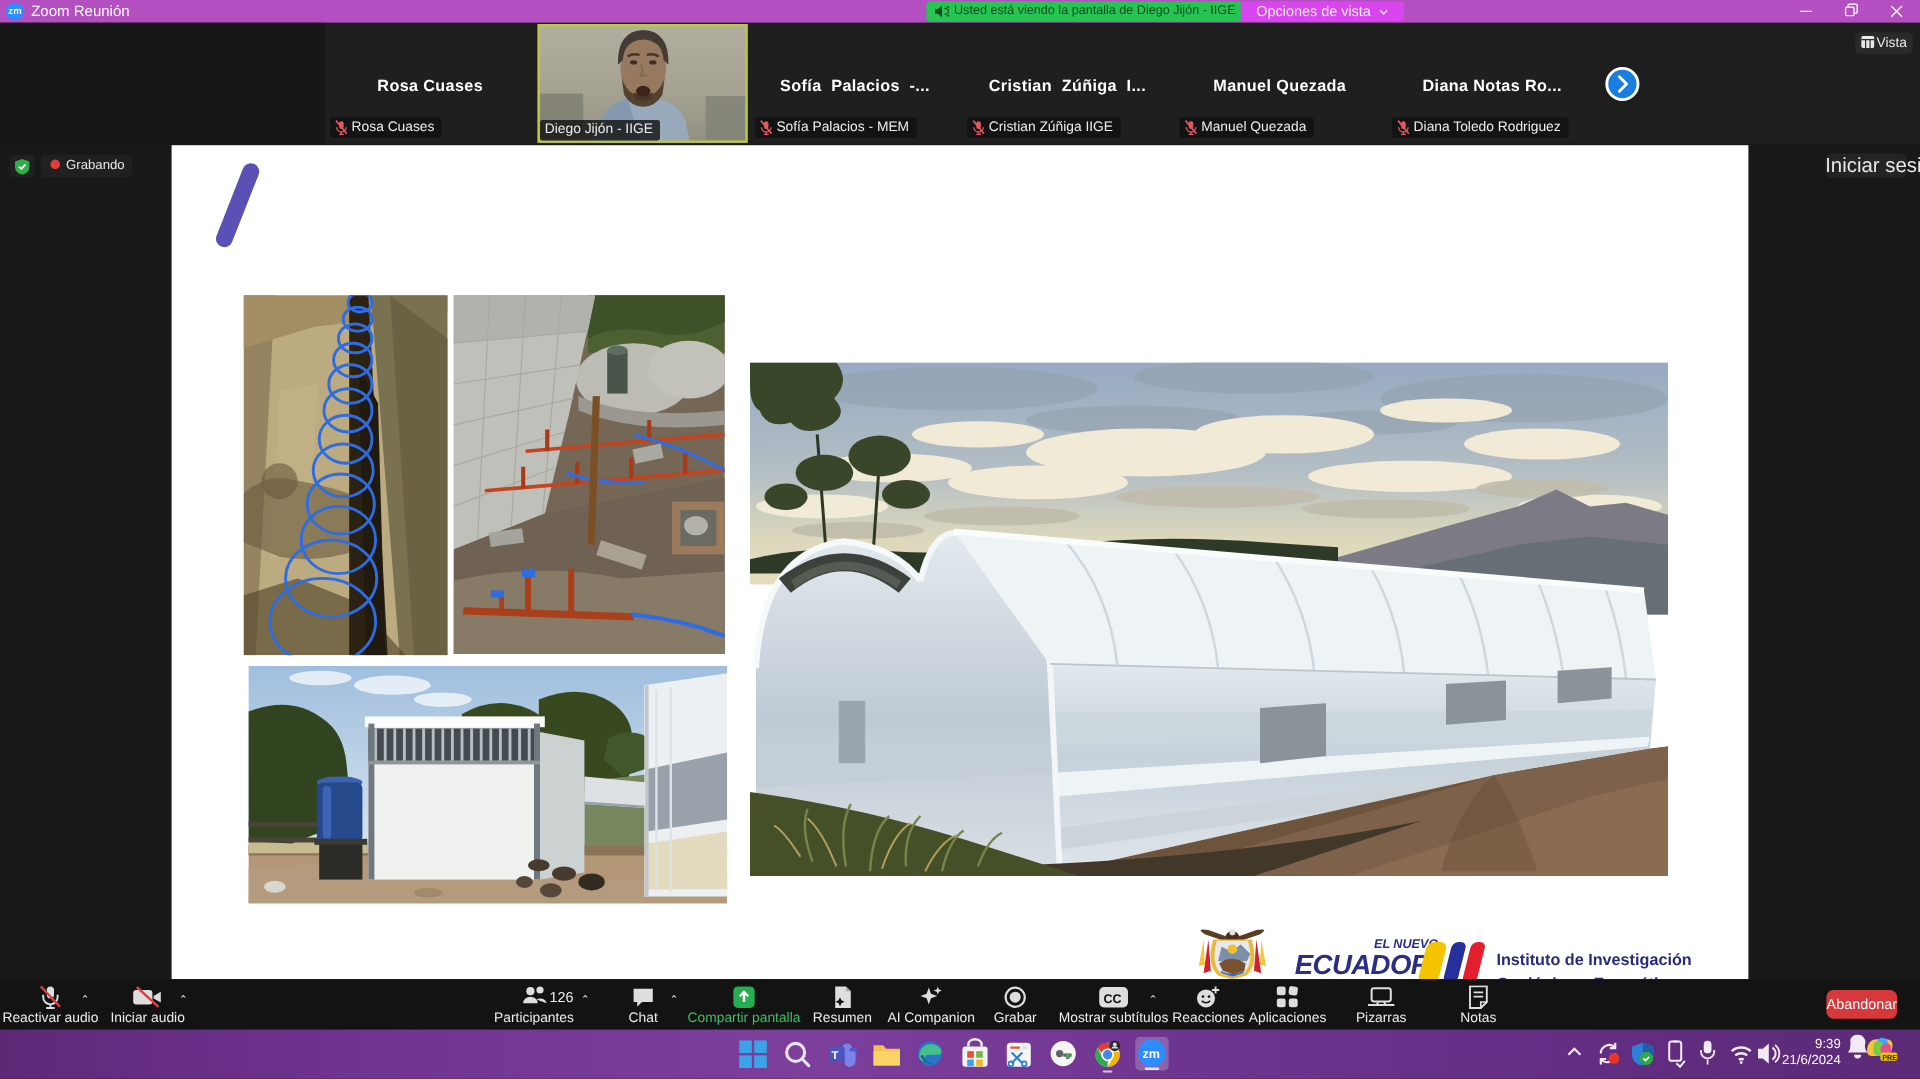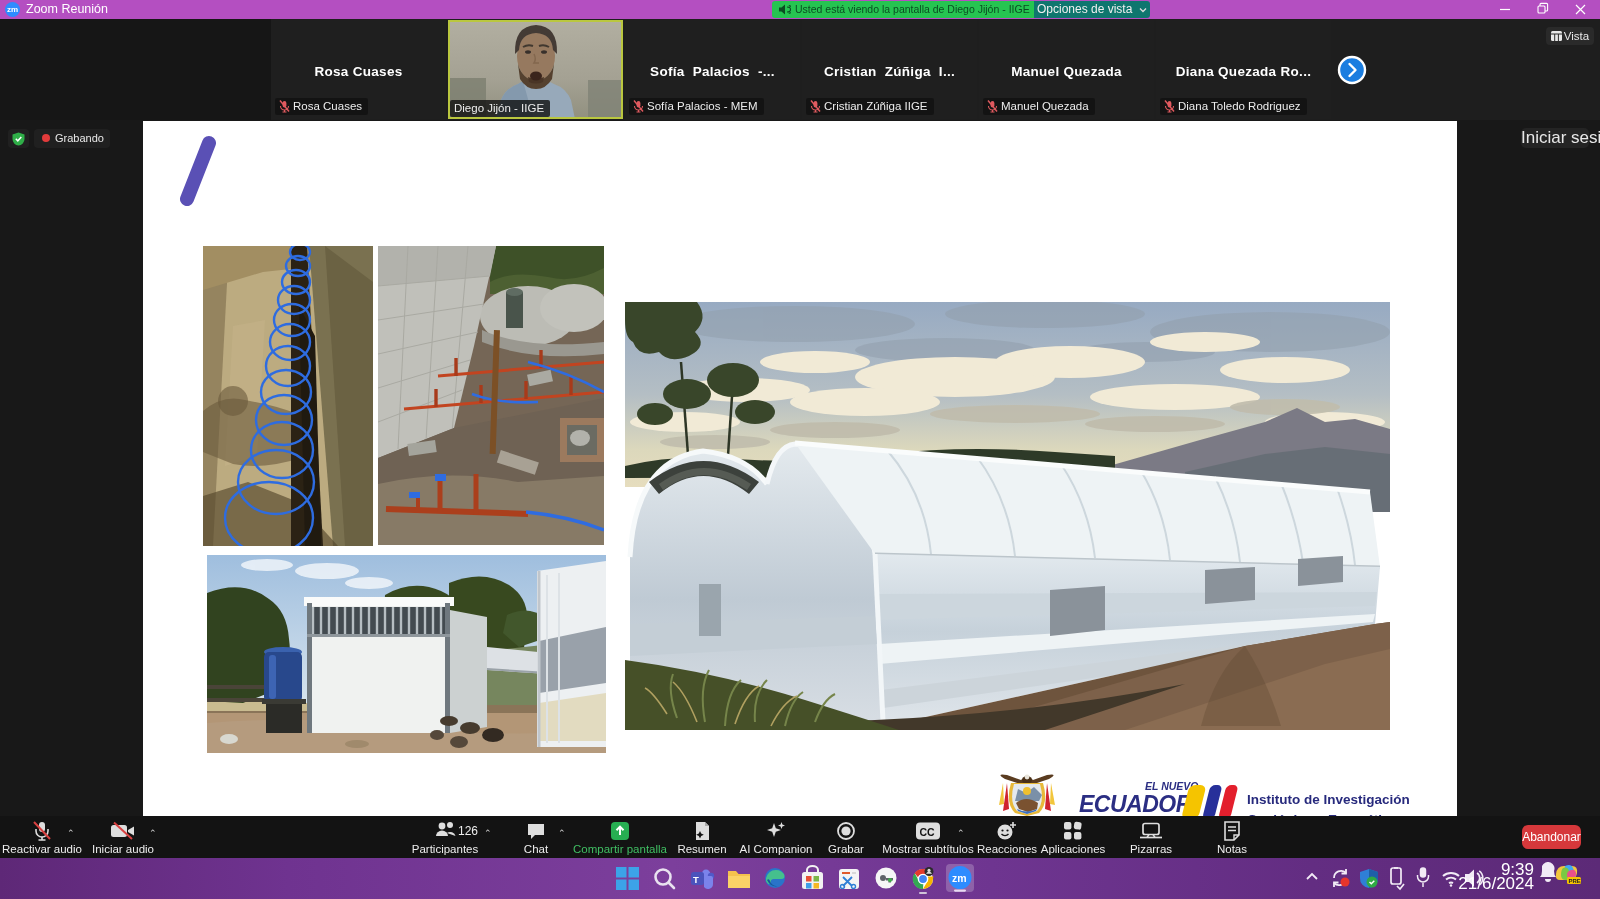--- a/index.html
+++ b/index.html
@@ -5,21 +5,21 @@
   html,body{margin:0;padding:0;width:1600px;height:899px;overflow:hidden;background:#181818;
     font-family:"Liberation Sans",sans-serif;-webkit-font-smoothing:antialiased;}
   .abs{position:absolute;}
   
   #titlebar{left:0;top:0;width:1600px;height:19px;background:#b44fc1;}
   #zmlogo{left:5px;top:2px;width:15px;height:15px;border-radius:50%;background:#2d8cff;
     color:#fff;font-size:8px;font-weight:bold;text-align:center;line-height:15px;}
   #zmtitle{left:26px;top:0;height:19px;line-height:19px;color:#fff;font-size:12.5px;}
   #greenpill{left:772px;top:1px;width:262px;height:17px;background:#26c451;border-radius:3px 0 0 3px;
     color:#0b4d22;font-size:10.5px;line-height:17px;white-space:nowrap;}
-  #optpill{left:1034px;top:1px;width:116px;height:17px;background:#0f766e;border-radius:0 3px 3px 0;
+  #optpill{left:1034px;top:1px;width:136px;height:17px;background:#d946ef;border-radius:0 3px 3px 0;
     color:#f0f0f0;font-size:12px;line-height:17px;text-align:center;}
   
   #strip{left:0;top:19px;width:1600px;height:101px;background:#1e1e1e;}
   #stripL{left:0;top:19px;width:271px;height:101px;background:#161616;}
   .tile{top:20px;width:175px;height:99px;background:#1f1f1f;}
   .tname{position:absolute;left:0;right:0;top:44px;text-align:center;color:#fff;
     font-size:13.5px;font-weight:bold;letter-spacing:.3px;}
   .tlabel{position:absolute;left:4px;bottom:4px;height:17px;background:rgba(16,16,16,.8);
     border-radius:2px;color:#ececec;font-size:11.5px;line-height:17px;padding:0 6px 0 4px;
     white-space:nowrap;display:flex;align-items:center;gap:3px;}
@@ -42,21 +42,21 @@
   #toolbar{left:0;top:816px;width:1600px;height:42px;background:#131313;}
   .titem{position:absolute;top:0;height:42px;color:#ededed;font-size:11.5px;text-align:center;}
   .ticon{position:absolute;left:50%;transform:translateX(-50%);top:5px;height:20px;}
   .tlbl{position:absolute;left:50%;transform:translateX(-50%);bottom:3px;white-space:nowrap;}
   .caret{position:absolute;color:#d8d8d8;font-size:9px;top:12px;}
   #abandon{left:1522px;top:9px;width:59px;height:24px;background:#d6383b;border-radius:6px;
     color:#fff;font-size:12px;line-height:24px;text-align:center;position:absolute;}
   
   #taskbar{left:0;top:858px;width:1600px;height:41px;
     background:linear-gradient(90deg,#5e2877 0%,#6f3390 18%,#7c3f9c 42%,#6e3590 62%,#632d82 82%,#5c2a77 100%);}
-  #clock{position:absolute;right:66px;top:863px;color:#fff;font-size:17px;text-align:right;line-height:14px;}
+  #clock{position:absolute;right:66px;top:863px;color:#fff;font-size:11px;text-align:right;line-height:14px;}
 </style>
 </head>
 <body>
 
 <div id="titlebar" class="abs"></div>
 <div id="zmlogo" class="abs">zm</div>
 <div id="zmtitle" class="abs">Zoom Reunión</div>
 <div id="greenpill" class="abs"><svg style="margin:3px 4px 0 7px;vertical-align:top" width="12" height="11" viewBox="0 0 12 11">
       <path d="M0,3.5 h2.5 L6,0.5 v10 L2.5,7.5 H0 Z" fill="#0b4d22"></path>
       <path d="M8,3 a3.5,2.5 0 0 1 0,5 M9.8,1.6 a5.5,4 0 0 1 0,7.8" stroke="#0b4d22" stroke-width="1.1" fill="none"></path>
@@ -130,21 +130,21 @@
 <div class="tile abs" style="left:979px;">
     <div class="tname">Manuel Quezada</div>
   <div class="tlabel"><svg width="11" height="13" viewBox="0 0 11 13" style="flex:0 0 11px">
         <rect x="3.6" y="1" width="3.8" height="6.5" rx="1.9" fill="#e05a5f"></rect>
         <path d="M1.5,6 a4,4 0 0 0 8,0" fill="none" stroke="#e05a5f" stroke-width="1.1"></path>
         <path d="M5.5,10 v1.5 M3.5,12 h4" stroke="#e05a5f" stroke-width="1.1"></path>
         <path d="M1,0.5 L10,11.5" stroke="#e05a5f" stroke-width="1.4"></path>
       </svg>Manuel Quezada</div>
   </div>
 <div class="tile abs" style="left:1156px;">
-    <div class="tname">Diana Quezada Ro...</div>
+    <div class="tname">Diana Notas Ro...</div>
   <div class="tlabel"><svg width="11" height="13" viewBox="0 0 11 13" style="flex:0 0 11px">
         <rect x="3.6" y="1" width="3.8" height="6.5" rx="1.9" fill="#e05a5f"></rect>
         <path d="M1.5,6 a4,4 0 0 0 8,0" fill="none" stroke="#e05a5f" stroke-width="1.1"></path>
         <path d="M5.5,10 v1.5 M3.5,12 h4" stroke="#e05a5f" stroke-width="1.1"></path>
         <path d="M1,0.5 L10,11.5" stroke="#e05a5f" stroke-width="1.4"></path>
       </svg>Diana Toledo Rodriguez</div>
   </div>
 <svg class="abs" style="left:1337px;top:55px" width="30" height="30" viewBox="0 0 30 30">
   <circle cx="15" cy="15" r="13" fill="#1a7de0" stroke="#fff" stroke-width="2.4"></circle>
   <path d="M12.5,9 L18.5,15 L12.5,21" stroke="#fff" stroke-width="2.4" fill="none" stroke-linecap="round" stroke-linejoin="round"></path>

